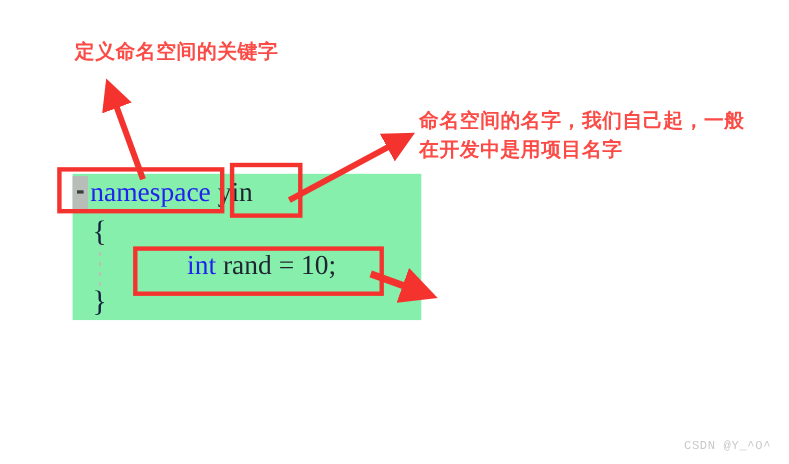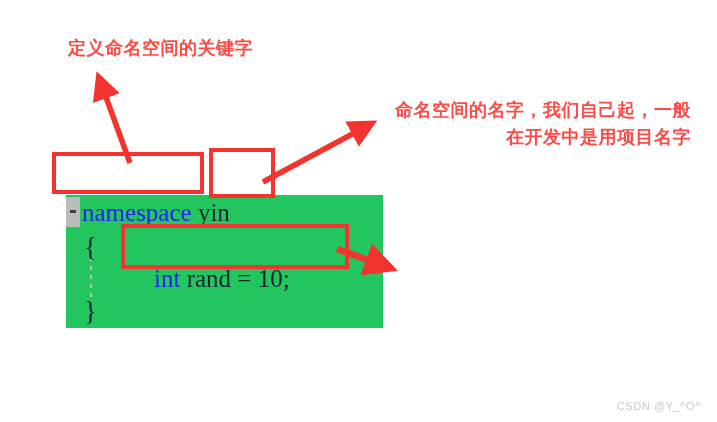--- a/index.html
+++ b/index.html
@@ -20,38 +20,37 @@
     overflow: hidden;
   }
 
   
   .code-block {
     position: absolute;
     left: 66px;
     top: 158px;
     width: 317px;
     height: 133px;
-    background: #22c55e;
+    background: #86efac;
     box-sizing: border-box;
-    margin-top: 37px;
   }
 
   .code-line {
     position: absolute;
     left: 0;
     height: 34px;
     line-height: 34px;
     white-space: pre;
     font-family: "Liberation Serif", "DejaVu Serif", serif;
     font-size: 25px;
     color: #1f2430;
   }
   .line-1 { top: 1px;  left: 16px; }
   .line-2 { top: 35px; left: 18px; }
-  .line-3 { top: 67px; left: 60px; padding-left: 28px; }
+  .line-3 { top: 67px; left: 76px; padding-left: 28px; }
   .line-4 { top: 99px; left: 18px; }
 
   .kw {
     color: #2222ee;
   }
   .plain {
     color: #1f2430;
   }
   .brace {
     color: #14203c;
@@ -132,21 +131,20 @@
     letter-spacing: 0.5px;
   }
   .ann-keyword {
     left: 68px;
     top: 34px;
   }
   .ann-name {
     left: 381px;
     top: 96px;
     width: 310px;
-    text-align: right;
   }
   .ann-member {
     left: 391px;
     top: 272px;
   }
 
   
   #arrow-layer {
     position: absolute;
     left: 0;
@@ -155,21 +153,21 @@
     height: 422px;
     pointer-events: none;
   }
 
   
   .watermark {
     position: absolute;
     right: 16px;
     bottom: 10px;
     color: #c9c9c9;
-    font-family: Liberation Sans, sans-serif;
+    font-family: Liberation Mono, monospace;
     font-size: 11px;
     letter-spacing: 0.6px;
     text-align: center;
   }
 </style>
 </head>
 <body>
 
 <div id="canvas">
 

